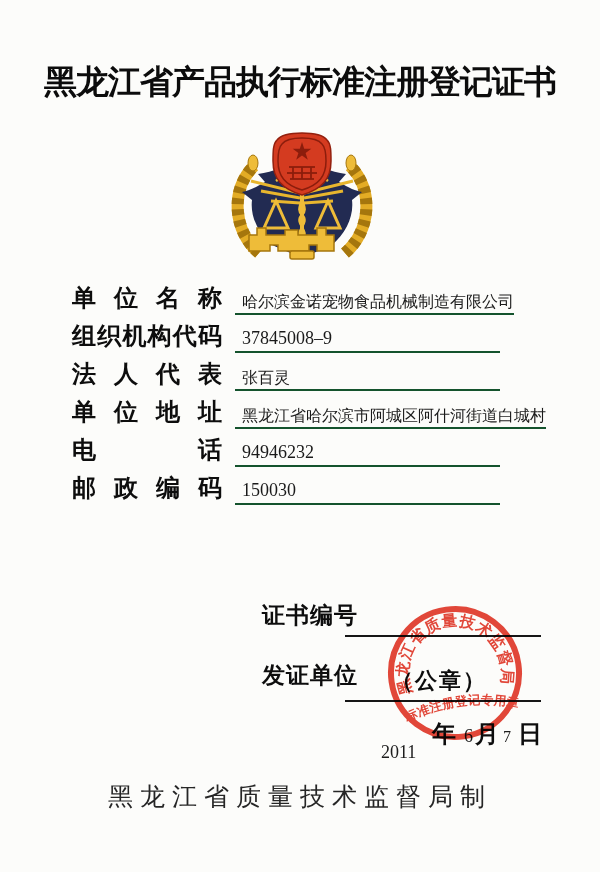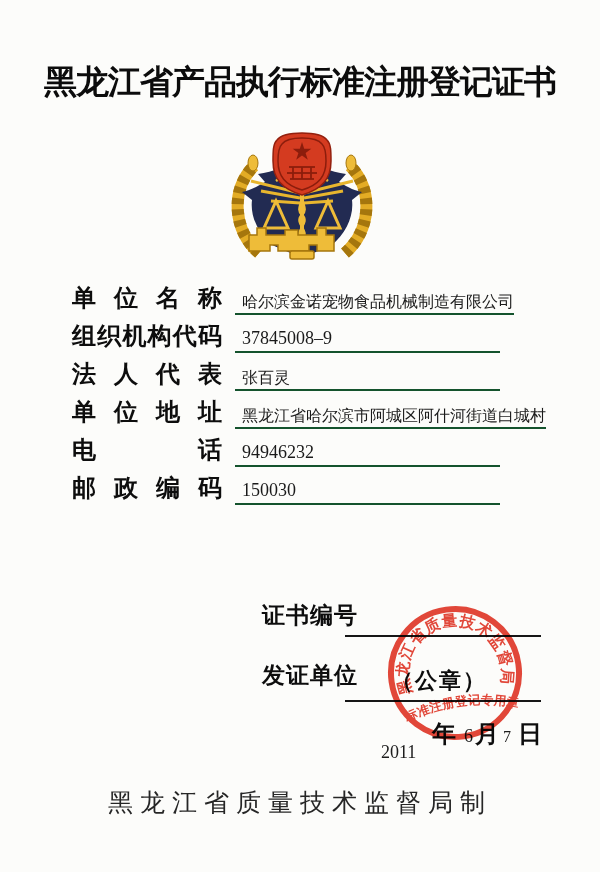--- a/index.html
+++ b/index.html
@@ -33,21 +33,21 @@
   .gongzhang{position:absolute;left:391px;top:666px;font-size:22px;font-weight:700;letter-spacing:2px;color:#0d0d0d;}
   .d-num{position:absolute;font-size:18px;color:#1c1c1c;}
   .d-unit{position:absolute;font-size:24px;font-weight:700;color:#0d0d0d;line-height:1;}
   
   .seal{
     position:absolute;left:383px;top:601px;width:144px;height:144px;
     transform:rotate(-8deg);mix-blend-mode:multiply;opacity:.93;
   }
   .footer{
     position:absolute;top:780px;left:0;right:0;text-align:center;
-    font-size:25px;letter-spacing:7px;color:#262626;font-weight:400;margin-top:6px;
+    font-size:25px;letter-spacing:7px;color:#262626;font-weight:400;
   }
 </style>
 </head>
 <body>
 
 <div class="page">
 
   <h1 class="title">黑龙江省产品执行标准注册登记证书</h1>
 
   <svg class="emblem" viewBox="0 0 150 135">

